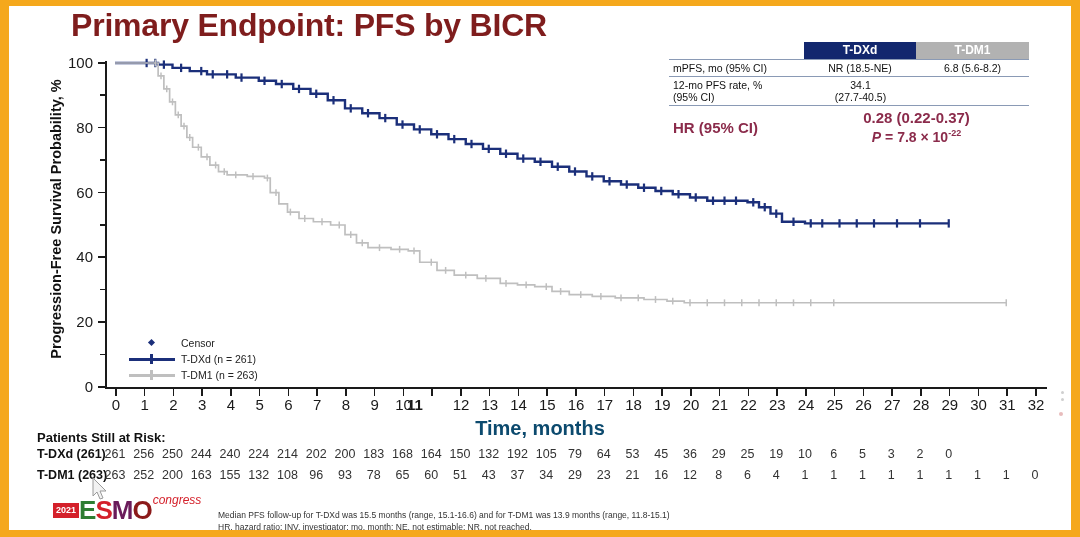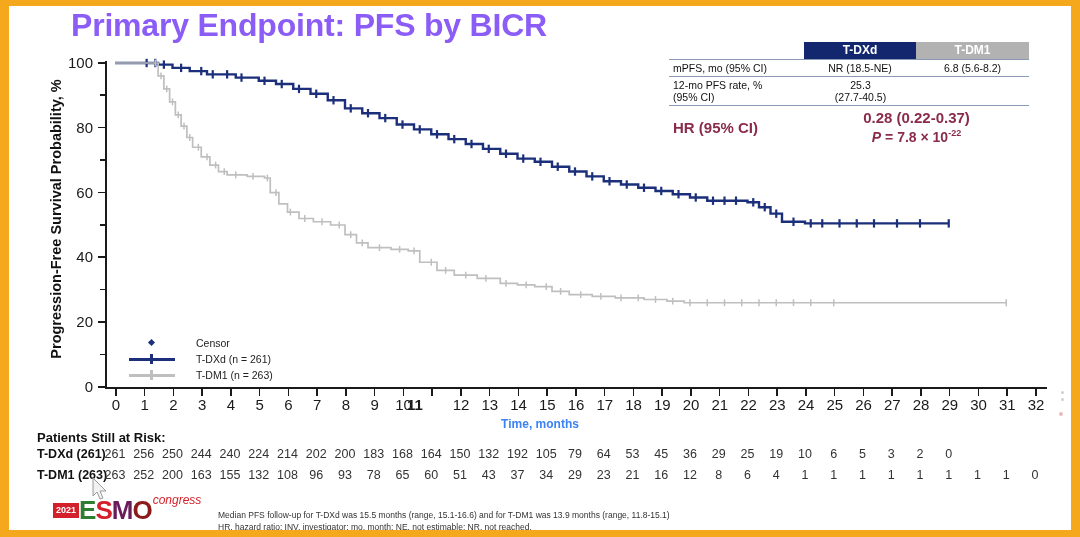--- a/index.html
+++ b/index.html
@@ -14,21 +14,21 @@
     border-left:9px solid #F5A81C;
     border-right:9px solid #F5A81C;
     border-top:6px solid #F5A81C;
     border-bottom:7px solid #F5A81C;
   }
   #inner{position:absolute;left:0;top:0;right:0;bottom:0;background:#fff;}
 
   
   #title{
     position:absolute;left:62px;top:1px;
-    font-size:32px;font-weight:bold;color:#8b5cf6;
+    font-size:32px;font-weight:bold;color:#7f1d1d;
     letter-spacing:-0.2px;white-space:nowrap;
   }
   #yaxis-line{position:absolute;left:96px;top:55px;width:2px;height:327px;background:#1a1a1a;}
   #xaxis-line{position:absolute;left:96px;top:381px;width:942px;height:2px;background:#1a1a1a;}
 
   .ytick{position:absolute;left:89px;width:8px;height:1.6px;background:#1a1a1a;}
   .ytick.minor{left:91px;width:6px;}
   .ylabel{position:absolute;right:0;font-size:15px;color:#1a1a1a;text-align:right;
           transform:translateY(-9px);width:40px;}
   #ylabels{position:absolute;left:38px;top:55px;width:46px;height:327px;}
@@ -38,35 +38,35 @@
           transform:translateX(-50%);}
 
   #ytitle{
     position:absolute;left:-118px;top:205px;
     width:330px;text-align:center;
     transform:rotate(-90deg);
     font-size:14.5px;font-weight:bold;color:#111;
   }
   #xtitle{
     position:absolute;left:0;right:0;top:411px;text-align:center;
-    font-size:12px;font-weight:bold;color:#3b82f6;
+    font-size:20px;font-weight:bold;color:#0c4a6e;
   }
 
   
   #curves{position:absolute;left:0;top:0;width:1080px;height:537px;pointer-events:none;}
 
   
   #legend{position:absolute;left:120px;top:329px;font-size:10px;color:#222;}
   .lg-row{display:flex;align-items:center;height:16px;}
   .lg-key{width:46px;height:12px;position:relative;margin-right:6px;}
   .lg-line{position:absolute;left:0;top:5px;width:46px;height:2.5px;}
   .lg-tick{position:absolute;left:21px;top:1px;width:2.5px;height:10px;}
   .lg-censor{position:absolute;left:20px;top:3px;width:5px;height:5px;background:#1b2f7a;
              transform:rotate(45deg);}
-  .lg-text{font-size:10.5px;color:#222;margin-left:15px;}
+  .lg-text{font-size:10.5px;color:#222;}
 
   
   #rtable{
     position:absolute;left:660px;top:36px;width:360px;
     font-size:10.5px;color:#111;
   }
   #rt-head{display:flex;height:17px;}
   #rt-head .sp{width:135px;}
   #rt-head .h1{width:112px;background:#12276E;color:#fff;font-weight:bold;
                text-align:center;line-height:17px;font-size:12px;}
@@ -267,21 +267,21 @@
       <div class="c0">mPFS, mo (95% CI)</div>
       <div class="c1">NR (18.5-NE)</div>
       <div class="c2">6.8 (5.6-8.2)</div>
     </div>
     <div class="rt-row">
       <div class="c0">
         <div>12-mo PFS rate, %</div>
         <div>(95% CI)</div>
       </div>
       <div class="c2">
-        <div>25.3</div>
+        <div>34.1</div>
         <div>(27.7-40.5)</div>
       </div>
     </div>
     <div id="rt-hr">
       <div class="lbl">HR (95% CI)</div>
       <div class="val">
         <div class="v1">0.28 (0.22-0.37)</div>
         <div class="v2">
           <i>P</i><span> = 7.8 </span><span>×</span><span> 10</span><sup>-22</sup>
         </div>

